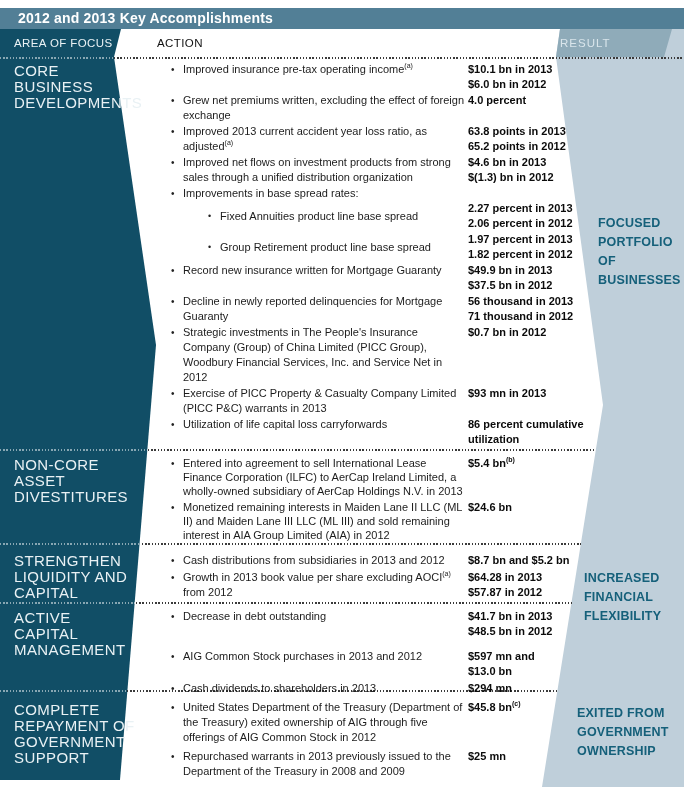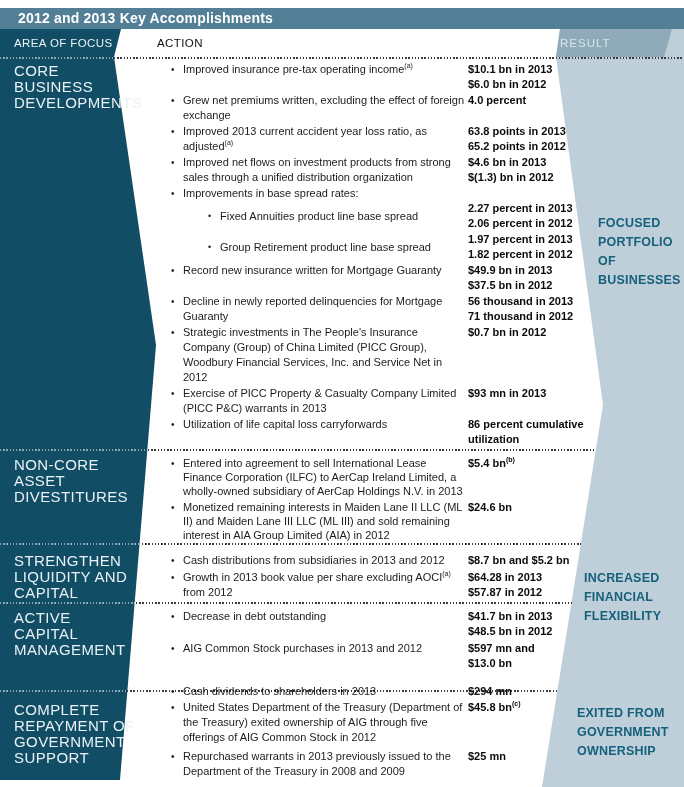--- a/index.html
+++ b/index.html
@@ -183,27 +183,27 @@
     </div>
     <div class="row">
       <span class="b"></span>
       <div class="at"><span>Growth in 2013 book value per share excluding AOCI</span><sup>(a)</sup><span> from 2012</span></div>
       <div class="rt"><span>$64.28 in 2013
 $57.87 in 2012</span></div>
     </div>
   </div>
 
   <div class="sec" id="sec3" style="top:609px">
-    <div class="row" style="margin-bottom:2px">
+    <div class="row" style="margin-bottom:10px">
       <span class="b"></span>
       <div class="at"><span>Decrease in debt outstanding</span></div>
       <div class="rt"><span>$41.7 bn in 2013
 $48.5 bn in 2012</span></div>
     </div>
-    <div class="row" style="margin-bottom:13px">
+    <div class="row" style="margin-bottom:2px">
       <span class="b"></span>
       <div class="at"><span>AIG Common Stock purchases in 2013 and 2012</span></div>
       <div class="rt"><span>$597 mn and
 $13.0 bn</span></div>
     </div>
     <div class="row">
       <span class="b"></span>
       <div class="at"><span>Cash dividends to shareholders in 2013</span></div>
       <div class="rt"><span>$294 mn</span></div>
     </div>

